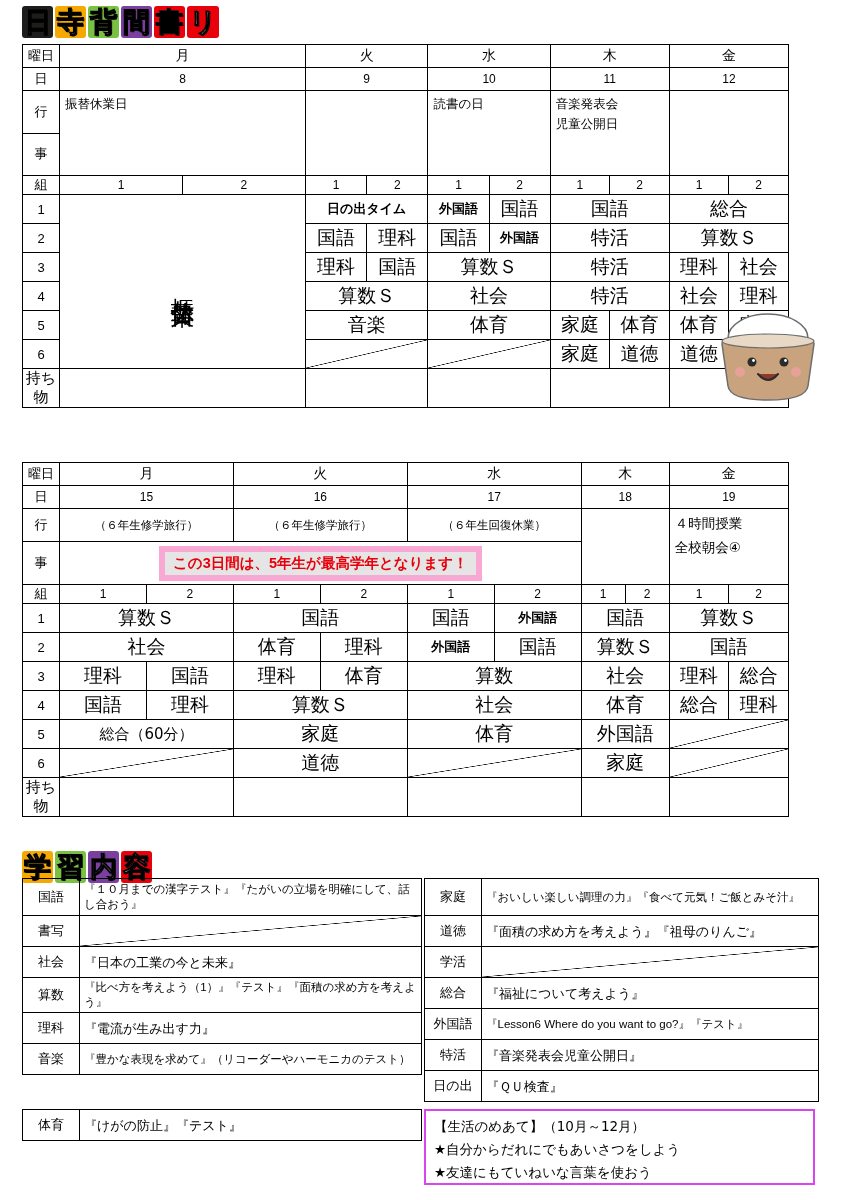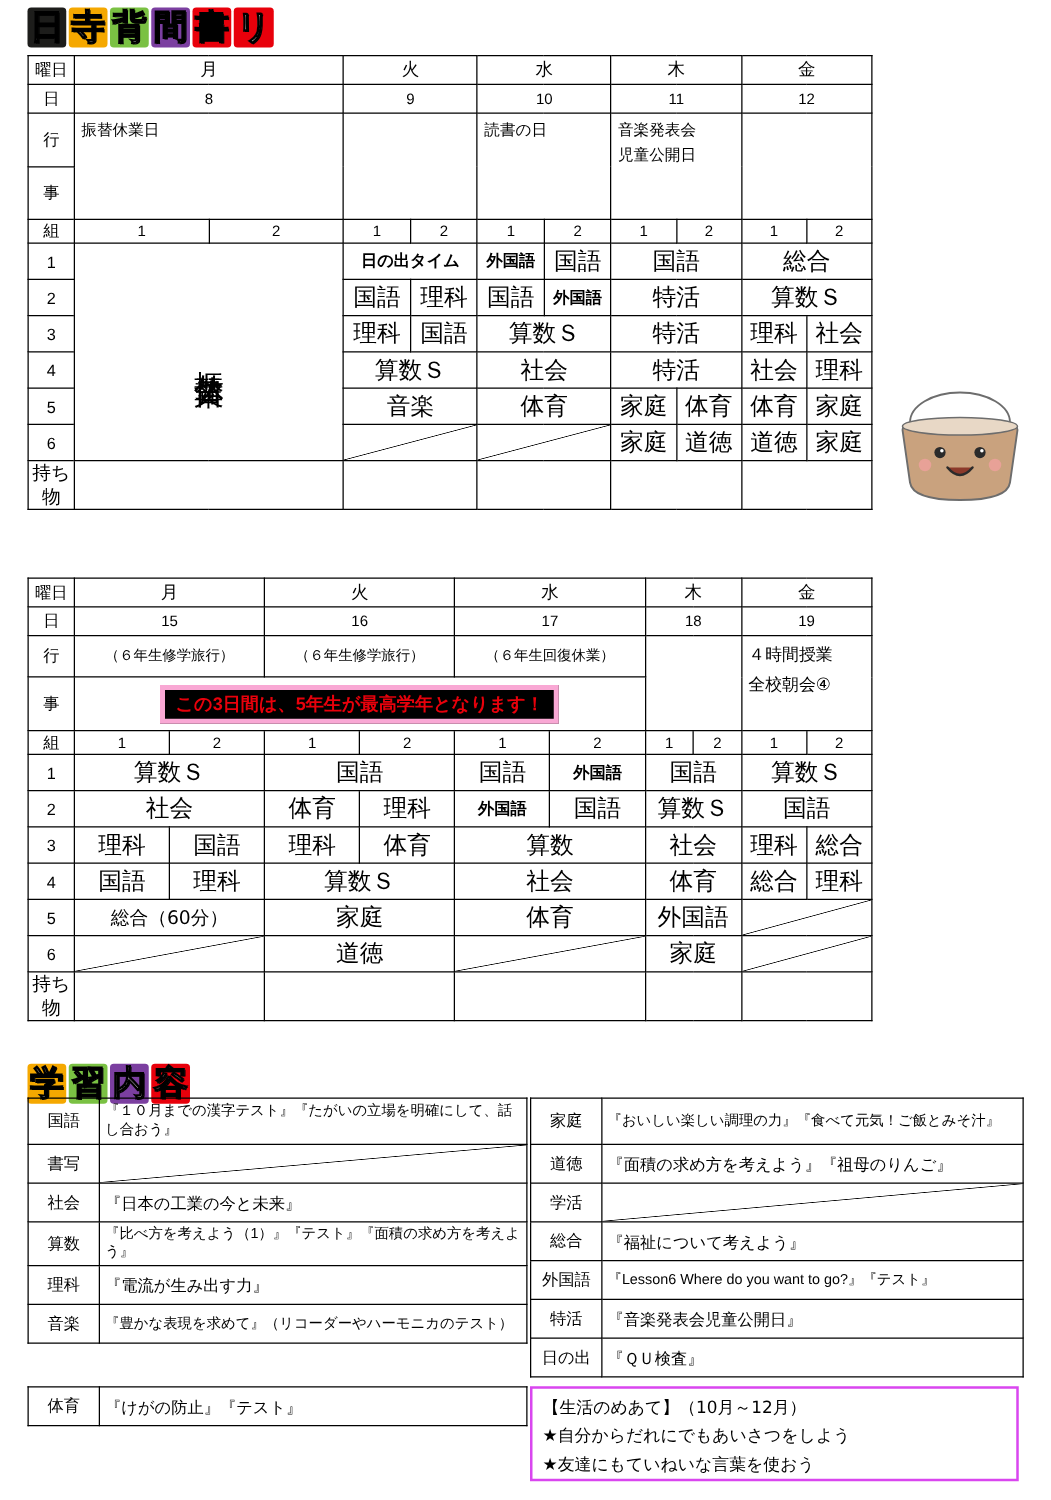--- a/index.html
+++ b/index.html
@@ -37,21 +37,21 @@
   
   table{border-collapse:collapse;position:absolute;}
   td{
     border:1px solid #000;
     font-size:13px;
     text-align:center;
     vertical-align:middle;
     padding:0;
     font-family:"Liberation Sans","DejaVu Sans",sans-serif;
   }
-  .tt{left:22px;width:676px;}
+  .tt{left:22px;width:767px;}
   #timetable-1{top:44px;}
   #timetable-2{top:462px;}
 
   .lbl{width:36px;font-size:13px;}
   .day-h{font-size:14px;}
   .date-c{font-size:12px;}
   .evt{font-size:12.5px;text-align:left;padding:3px 5px;vertical-align:top;line-height:20px;}
   .grp{font-size:12px;height:18px;}
   .per{font-size:13px;width:36px;}
   .sub{font-size:19px;height:28px;font-family:"DejaVu Sans",sans-serif;}
@@ -78,24 +78,24 @@
     position:absolute;
     left:0;top:0;width:100%;height:100%;
     background:linear-gradient(to right bottom,
       transparent calc(50% - 0.6px), #000 50%, transparent calc(50% + 0.6px));
   }
 
   .note-red{
     color:#e8000b;
     font-weight:bold;
     font-size:14.5px;
-    border:4px solid #f9a8d4;
+    border:6px solid #f9a8d4;
     display:inline-block;
     padding:2px 8px;
-    background:#000000;
+    background:#e5e5e5;
   }
   .small-note{font-size:11.5px;}
 
   
   #rice-bowl{
     position:absolute;
     left:712px; top:300px;
     width:112px; height:108px;
   }
 

